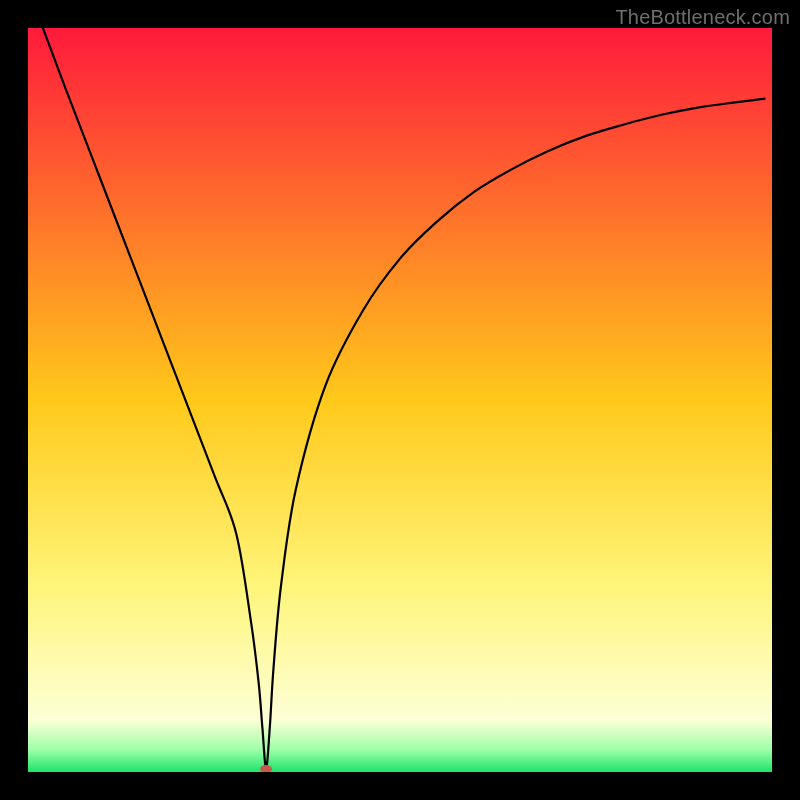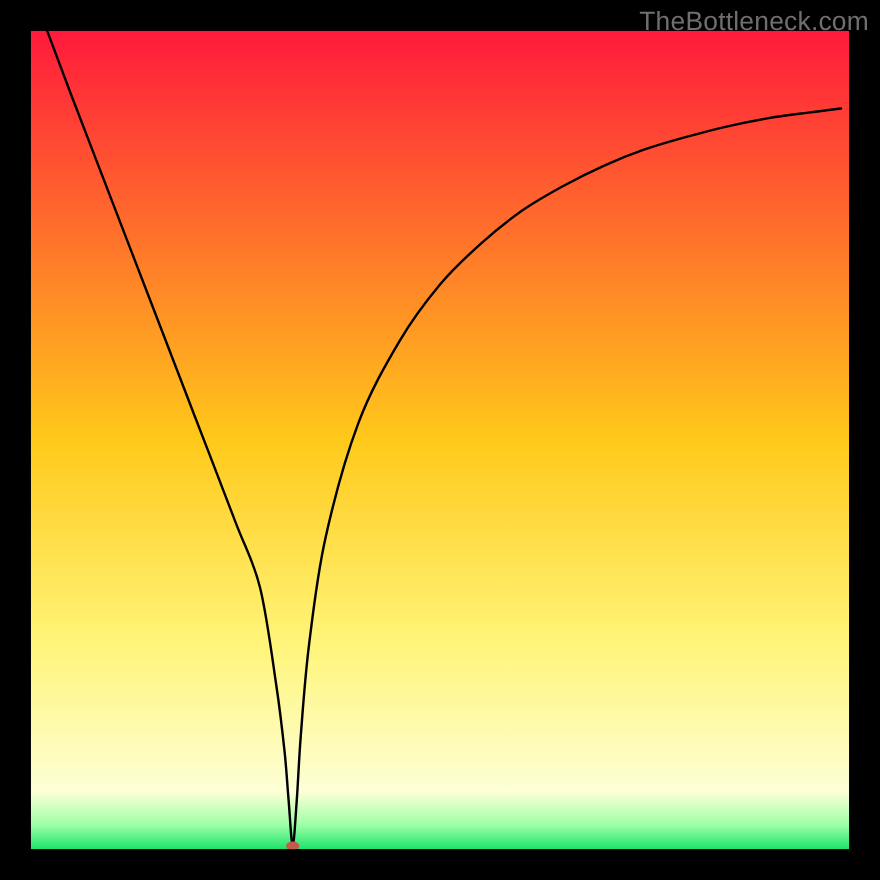--- a/index.html
+++ b/index.html
@@ -22,21 +22,21 @@
     left: 28px;
     top: 28px;
     width: 744px;
     height: 744px;
   }
   .watermark {
     position: absolute;
     top: 6px;
     right: 10px;
     color: #6f6f6f;
-    font-size: 24px;
+    font-size: 20px;
     font-weight: 500;
     letter-spacing: 0.2px;
     user-select: none;
   }
 </style>
 </head>
 <body>
 
 <div class="frame">
   <div class="watermark">TheBottleneck.com</div>

